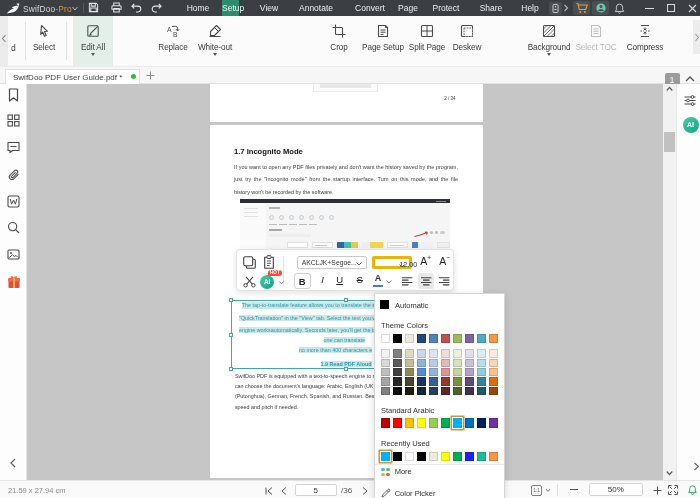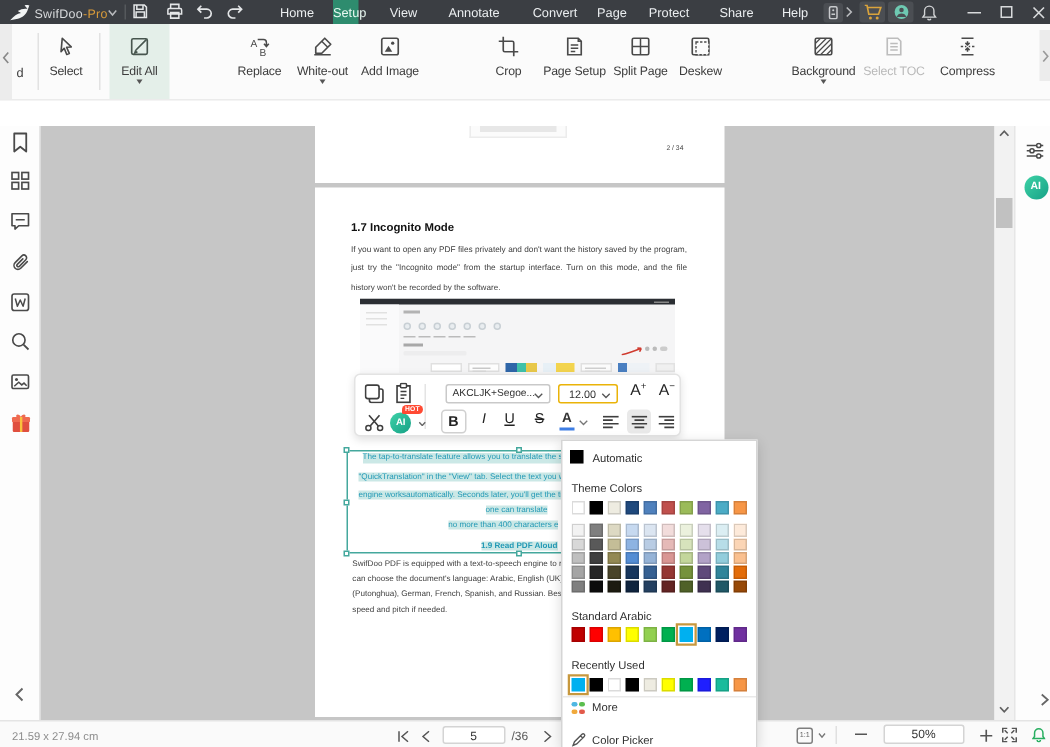--- a/index.html
+++ b/index.html
@@ -162,28 +162,20 @@
     </div>
     <div class="rbtn" style="left:191px;width:48px">
       <svg class="ric" width="16" height="16" viewBox="0 0 16 16">
           <path d="M9.5 2.5 l4 4 -6 6 -4 0 0 -4 z" stroke="#4a4a4a" stroke-width="1.1" fill="none" stroke-linejoin="round"></path>
           <path d="M7.5 4.5 l4 4" stroke="#4a4a4a" stroke-width="1" fill="none"></path>
           <path d="M2.5 13.5 h11" stroke="#4a4a4a" stroke-width="1" fill="none"></path>
         </svg>
       <div class="rlb">White-out</div>
       <div class="rcaret"></div>
     </div>
-    <div class="rbtn" style="left:236px;width:48px">
-      <svg class="ric" width="16" height="16" viewBox="0 0 16 16">
-          <rect x="2.5" y="2.5" width="11" height="11" rx="1.2" stroke="#4a4a4a" stroke-width="1.1" fill="none"></rect>
-          <circle cx="9.8" cy="5.8" r="1.1" fill="#4a4a4a"></circle>
-          <path d="M4.5 11.5 L7 7.5 L9.5 11.5 z" fill="#4a4a4a"></path>
-        </svg>
-      <div class="rlb">Add Image</div>
-    </div>
     <div class="rbtn" style="left:320px;width:38px">
       <svg class="ric" width="16" height="16" viewBox="0 0 16 16">
           <path d="M4.5 1.5 v9 a1 1 0 0 0 1 1 h9 M1.5 4.5 h9 a1 1 0 0 1 1 1 v9" stroke="#4a4a4a" stroke-width="1.1" fill="none"></path>
         </svg>
       <div class="rlb">Crop</div>
     </div>
     <div class="rbtn" style="left:358px;width:50px">
       <svg class="ric" width="16" height="16" viewBox="0 0 16 16">
           <path d="M3.5 2.5 h7 l2 2 v9 h-9 z" stroke="#4a4a4a" stroke-width="1.1" fill="none"></path>
           <path d="M10.5 2.5 v2 h2" stroke="#4a4a4a" stroke-width="1" fill="none"></path>
@@ -220,20 +212,30 @@
         </svg>
       <div class="rlb" style="color:#b9b9b9">Select TOC</div>
     </div>
     <div class="rbtn" style="left:620px;width:50px">
       <svg class="ric" width="16" height="16" viewBox="0 0 16 16">
           <path d="M4 2.5 h8 M4 13.5 h8 M8 4.5 v2.3 M8 11.5 V9.2 M6.6 5.6 L8 7 L9.4 5.6 M6.6 10.4 L8 9 L9.4 10.4" stroke="#4a4a4a" stroke-width="1" fill="none"></path>
           <path d="M3.5 8 h1.6 M6.3 8 h1 M8.8 8 h1 M11 8 h1.6" stroke="#4a4a4a" stroke-width="1" fill="none"></path>
         </svg>
       <div class="rlb">Compress</div>
     </div>
+  </div>
+  <div id="tabbar">
+    <div id="tab1">SwifDoo PDF User Guide.pdf *<span class="dot"></span></div>
+    <svg class="abs" style="left:146px;top:4px" width="9" height="9" viewBox="0 0 9 9">
+        <path d="M4.5 0.5 V8.5 M0.5 4.5 H8.5" stroke="#8a8a8a" stroke-width="1"></path>
+      </svg>
+    <div class="abs" style="left:664.5px;top:6px;width:15px;height:15px;background:#9b9b9b;border-radius:2px;color:#fff;font-size:9px;text-align:center;line-height:15px">1</div>
+    <svg class="abs" style="left:685px;top:8px" width="10" height="8" viewBox="0 0 10 8">
+        <path d="M1 6 L5 2 L9 6" stroke="#555" stroke-width="1.3" fill="none"></path>
+      </svg>
   </div>
   <div id="leftbar">
     <svg class="abs" style="left:7px;top:4px" width="13" height="14" viewBox="0 0 13 14">
         <path d="M2.5 1 h8 v12 l-4 -3.2 -4 3.2 z" stroke="#4a4a4a" stroke-width="1.2" fill="none" stroke-linejoin="round"></path>
       </svg>
     <svg class="abs" style="left:7px;top:29.5px" width="13" height="13" viewBox="0 0 13 13">
         <rect x="1" y="1" width="4.4" height="4.4" stroke="#4a4a4a" stroke-width="1.1" fill="none"></rect>
         <rect x="7.6" y="1" width="4.4" height="4.4" stroke="#4a4a4a" stroke-width="1.1" fill="none"></rect>
         <rect x="1" y="7.6" width="4.4" height="4.4" stroke="#4a4a4a" stroke-width="1.1" fill="none"></rect>
         <rect x="7.6" y="7.6" width="4.4" height="4.4" stroke="#4a4a4a" stroke-width="1.1" fill="none"></rect>
@@ -371,21 +373,21 @@
         <path d="M4 2.2 h-2.3 v11 h8.6 v-11 h-2.3" stroke="#3f3f3f" stroke-width="1.1" fill="none"></path>
         <rect x="4" y="0.7" width="4" height="2.8" rx="0.6" stroke="#3f3f3f" stroke-width="1" fill="#fff"></rect>
         <path d="M4 6 h4 M4 8.3 h4 M4 10.6 h2.5" stroke="#3f3f3f" stroke-width="0.9"></path>
       </svg>
     <div class="abs" style="left:46.5px;top:6px;width:1px;height:30px;background:#e4e4e4"></div>
     <div class="abs" style="left:60px;top:6px;width:70.3px;height:13px;border:1px solid #c9c9c9;border-radius:2px;font-size:6.8px;color:#333;line-height:12px;padding-left:4px">AKCLJK+Segoe...
       <svg class="abs" style="right:4px;top:5px" width="6" height="4" viewBox="0 0 6 4">
           <path d="M0.5 0.5 L3 3 L5.5 0.5" stroke="#555" stroke-width="0.9" fill="none"></path>
         </svg>
     </div>
-    <div class="abs" style="left:135.7px;top:6px;width:39.3px;height:13px;border:1px solid #eab308;border-radius:2px;font-size:7.2px;color:#333;line-height:12px;padding-left:6px">12.00
+    <div class="abs" style="left:135.7px;top:6px;width:39.3px;height:13px;border:3px solid #eab308;border-radius:2px;font-size:7.2px;color:#333;line-height:12px;padding-left:24px">12.00
       <svg class="abs" style="right:4px;top:5px" width="6" height="4" viewBox="0 0 6 4">
           <path d="M0.5 0.5 L3 3 L5.5 0.5" stroke="#555" stroke-width="0.9" fill="none"></path>
         </svg>
     </div>
     <div class="abs" style="left:183.5px;top:4px;font-size:10.5px;color:#222">A<span style="font-size:6.5px;vertical-align:4.5px">+</span></div>
     <div class="abs" style="left:202.5px;top:4px;font-size:10.5px;color:#222">A<span style="font-size:6.5px;vertical-align:4.5px">−</span></div>
     <svg class="abs" style="left:6.3px;top:26px" width="13" height="12" viewBox="0 0 13 12">
         <circle cx="2.6" cy="9.3" r="1.7" stroke="#3f3f3f" stroke-width="1" fill="none"></circle>
         <circle cx="10.4" cy="9.3" r="1.7" stroke="#3f3f3f" stroke-width="1" fill="none"></circle>
         <path d="M3.8 8 L10 0.8 M9.2 8 L3 0.8" stroke="#3f3f3f" stroke-width="1.1" fill="none"></path>

